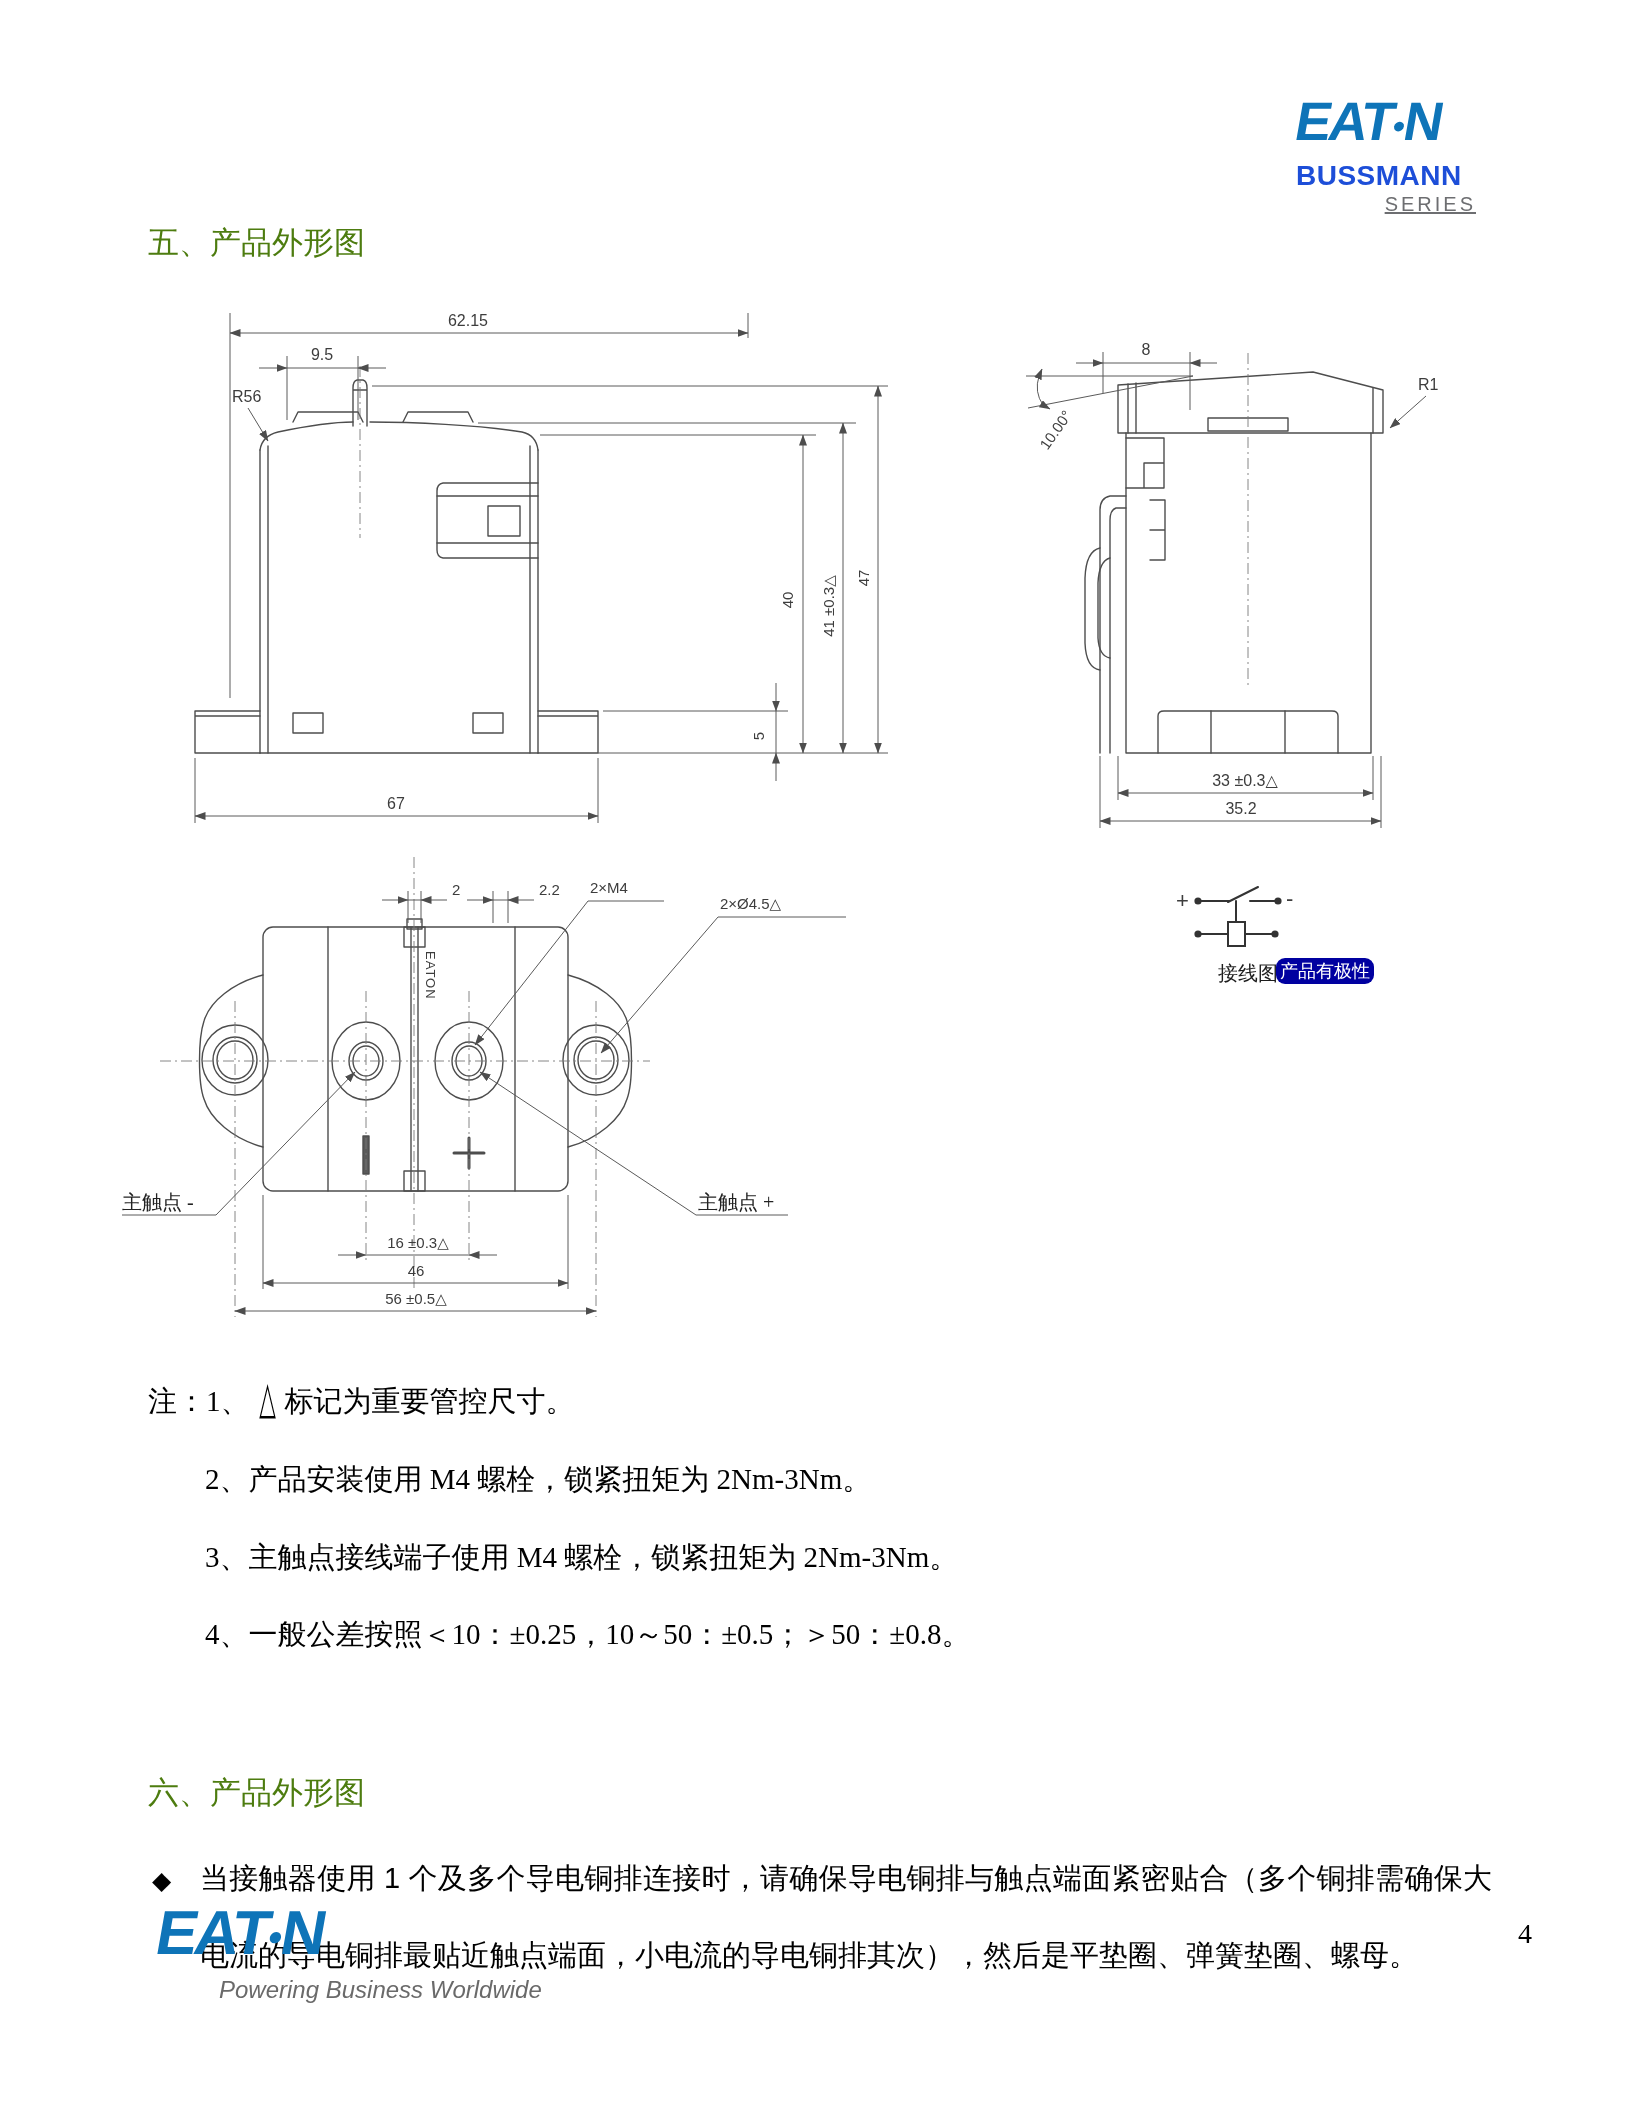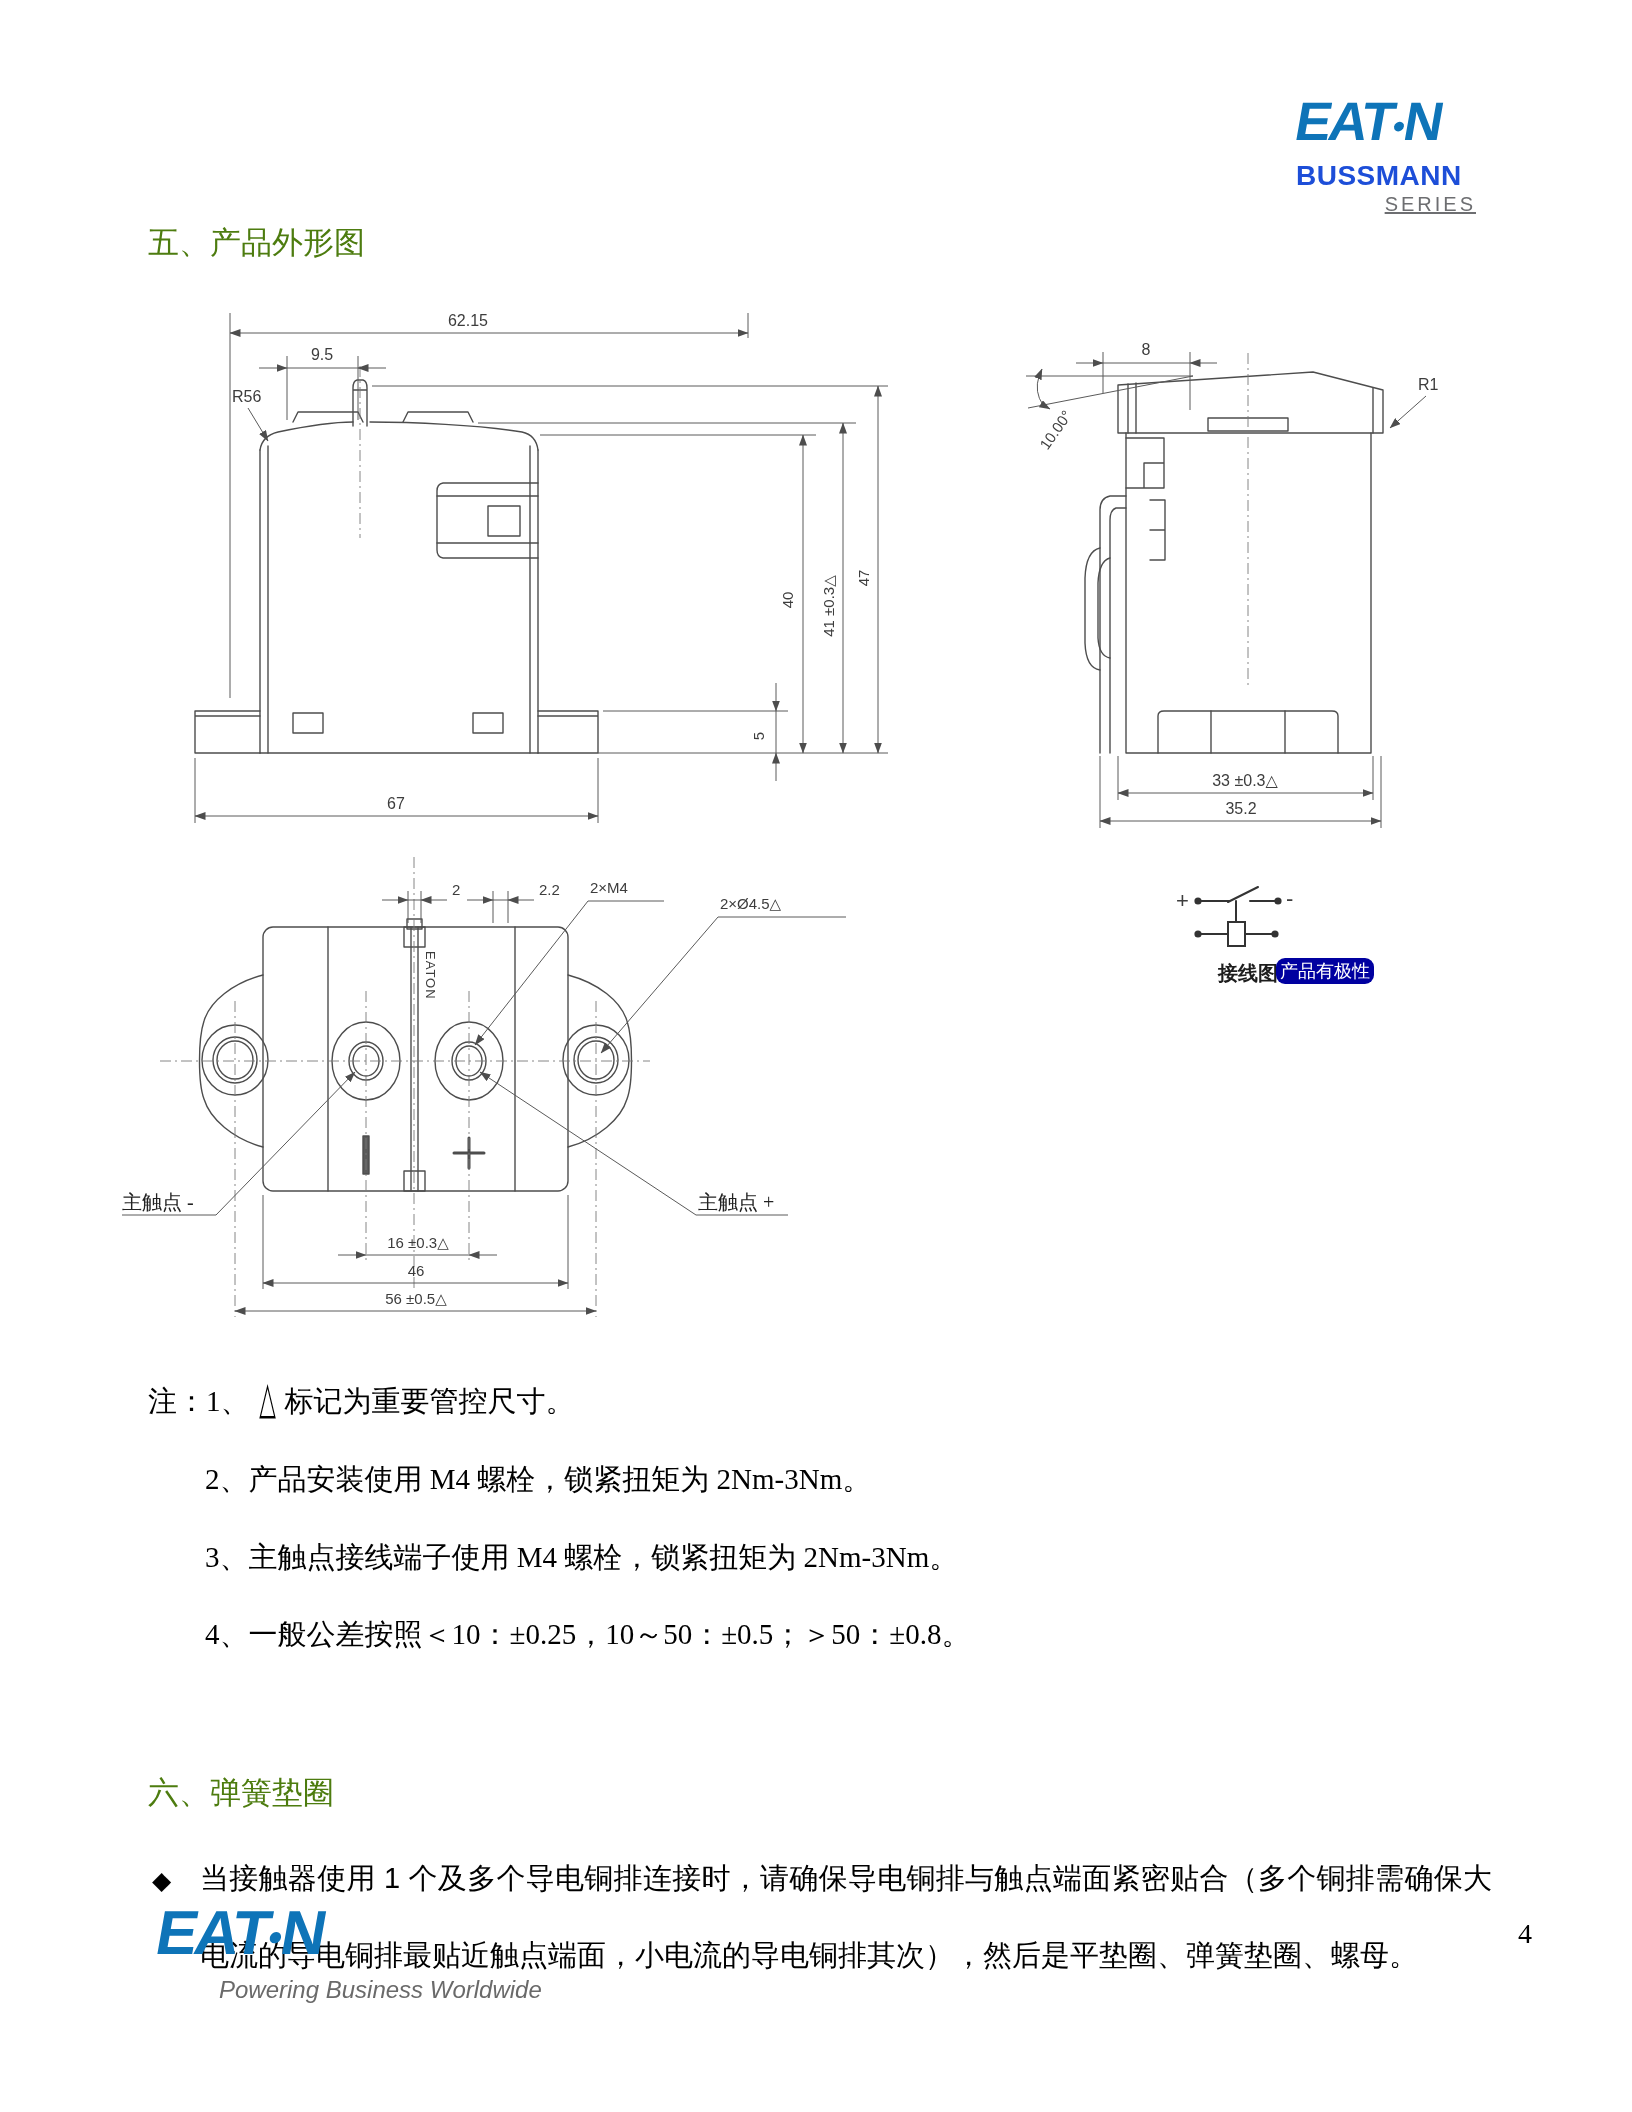--- a/index.html
+++ b/index.html
@@ -28,21 +28,21 @@
   .pagenum{font-family:"Liberation Serif","DejaVu Serif",serif;font-size:28px;}
   
   svg text{font-family:"Liberation Sans","DejaVu Sans",sans-serif;fill:#3d3d3d;}
   .outline{stroke:#4d4d4d;fill:none;stroke-width:1.4;stroke-linejoin:round;stroke-linecap:round;}
   .thin{stroke:#5a5a5a;fill:none;stroke-width:1;}
   .cl{stroke:#787878;stroke-width:0.9;fill:none;stroke-dasharray:11 4 2 4;}
   .dt{font-size:16px;}
   .dts{font-size:15px;}
   .cjk-lab{font-family:"Liberation Serif","DejaVu Serif",serif;font-size:20px;fill:#222;}
   .wire{stroke:#333;stroke-width:2;fill:none;stroke-linecap:round;}
-  .wcap{font-family:"Liberation Serif","DejaVu Serif",serif;font-weight:bold;font-size:20px;color:#1d1d1d;}
+  .wcap{font-family:"Liberation Serif","DejaVu Serif",serif;font-weight:normal;font-size:20px;color:#1d1d1d;}
   .wnote{font-family:"Liberation Serif","DejaVu Serif",serif;font-size:18px;color:#fff;
          background:var(--navy);padding:1px 4px;border-radius:9px;}
 </style>
 </head>
 <body>
 
 <div class="page">
 
   <svg width="0" height="0" class="abs" aria-hidden="true">
     <defs>
@@ -260,21 +260,21 @@
   <div class="abs wcap" style="left:1218px;top:960px;">接线图</div>
   <div class="abs wnote" style="left:1276px;top:958px;">产品有极性</div>
 
   <div class="abs note-line" style="left:148px;top:1382px;">
     <span>注：1、</span><span class="tri-sym">△</span><span>标记为重要管控尺寸。</span>
   </div>
   <div class="abs note-line" style="left:205px;top:1460px;">2、产品安装使用 M4 螺栓，锁紧扭矩为 2Nm-3Nm。</div>
   <div class="abs note-line" style="left:205px;top:1538px;">3、主触点接线端子使用 M4 螺栓，锁紧扭矩为 2Nm-3Nm。</div>
   <div class="abs note-line" style="left:205px;top:1615px;">4、一般公差按照＜10：±0.25，10～50：±0.5；＞50：±0.8。</div>
 
-  <div class="abs sec-title" style="left:148px;top:1772px;">六、弹簧垫圈</div>
+  <div class="abs sec-title" style="left:148px;top:1772px;">六、产品外形图</div>
   <div class="abs bullet" style="left:152px;top:1866px;">◆</div>
   <div class="abs app-para" style="left:200px;top:1840px;width:1292px;">当接触器使用 1 个及多个导电铜排连接时，请确保导电铜排与触点端面紧密贴合（多个铜排需确保大电流的导电铜排最贴近触点端面，小电流的导电铜排其次），然后是平垫圈、弹簧垫圈、螺母。</div>
 
   <div class="abs pagenum" style="left:1518px;top:1918px;">4</div>
 
   <div class="abs" style="left:157px;top:1902px;">
     <div class="eaton" style="font-size:62px;"><span>EAT</span><span class="dot">●</span><span>N</span></div>
     <div class="tagline" style="font-size:24px;margin-top:12px;margin-left:62px;">Powering Business Worldwide</div>
   </div>
 

